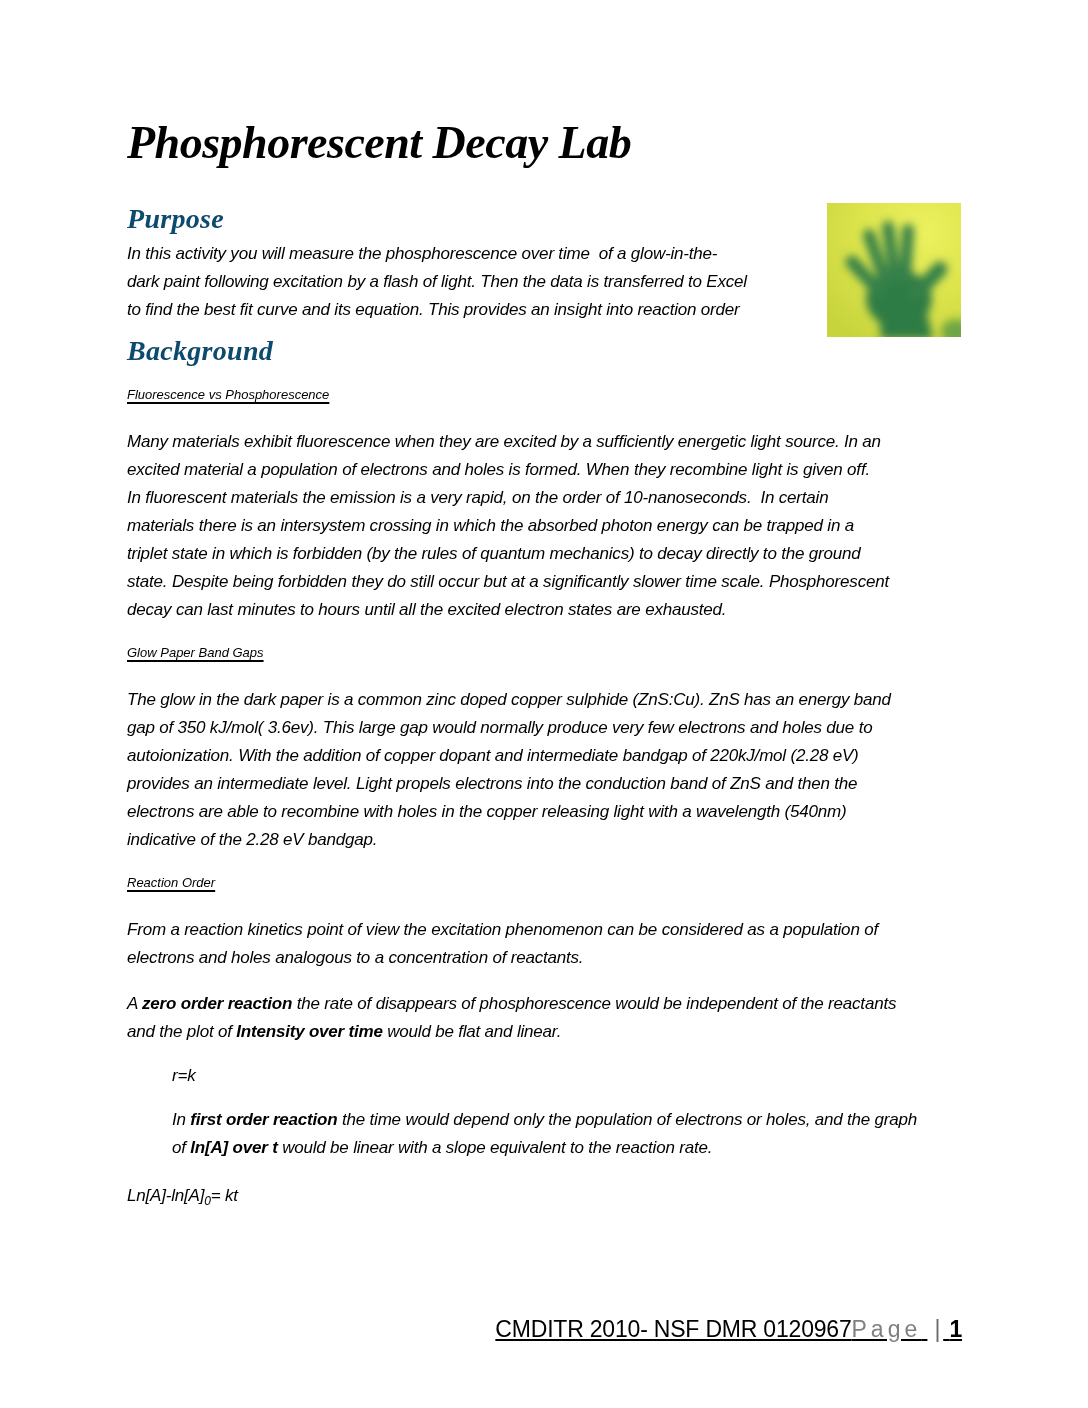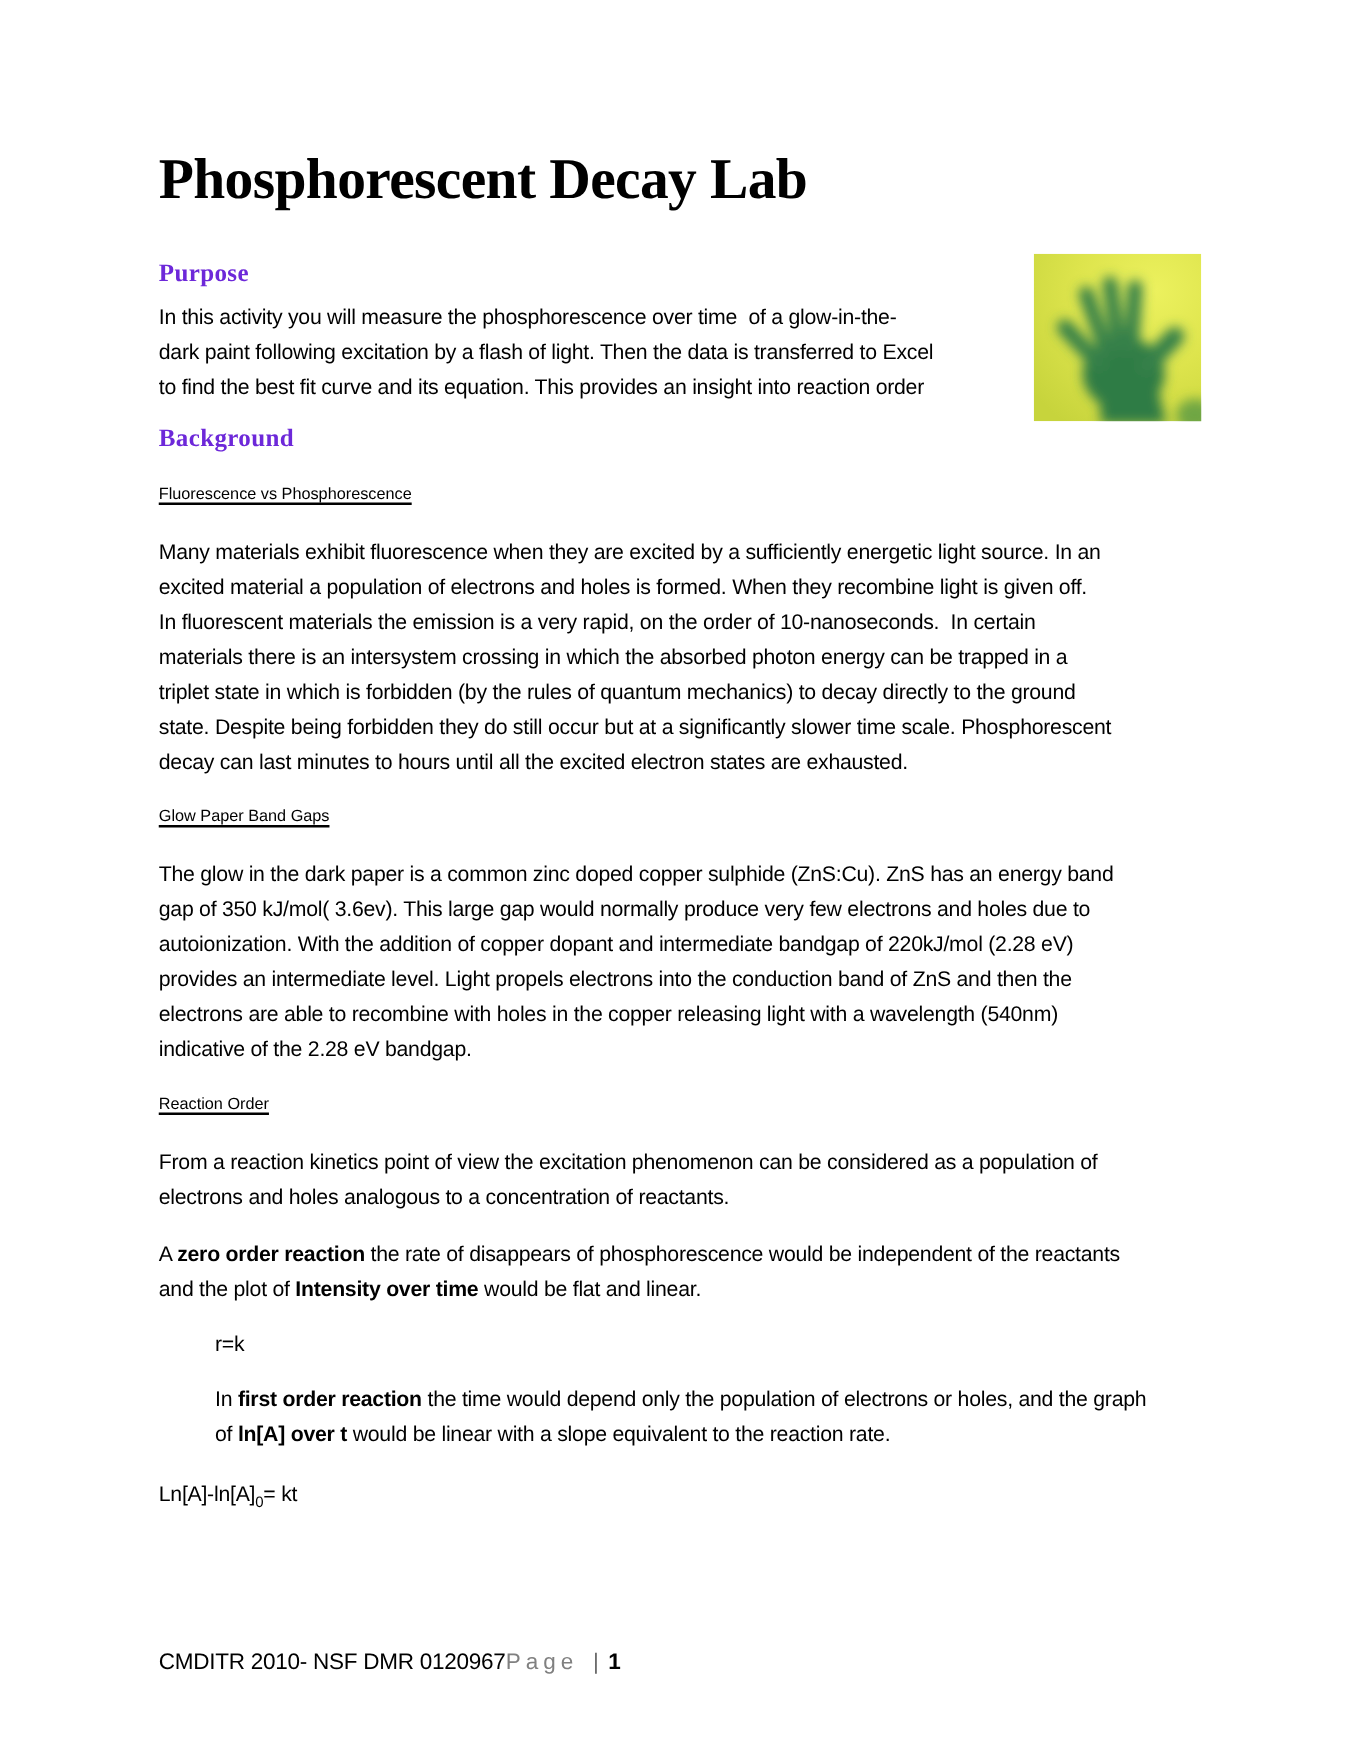--- a/index.html
+++ b/index.html
@@ -4,32 +4,32 @@
 <style>
   html,body{margin:0;padding:0;background:#ffffff;}
   .page{
     position:relative;
     width:1088px;height:1408px;
     background:#ffffff;
     font-family:"Liberation Sans","DejaVu Sans",sans-serif;
     color:#000;
     overflow:hidden;
   }
-  .content{position:absolute;left:127px;top:118px;width:840px;}
+  .content{position:absolute;left:127px;top:118px;width:840px;font-style:italic;}
   h1.doc-title{
     margin:0 0 36px 0;
     font-family:"Liberation Serif","DejaVu Serif",serif;
     font-weight:bold;font-size:46px;line-height:50px;
     letter-spacing:-0.5px;color:#000;
   }
   h2.blue-head{
     margin:12px 0 6px 0;
     font-family:"Liberation Serif","DejaVu Serif",serif;
-    font-weight:bold;font-size:20px;line-height:30px;
-    color:#6d28d9;letter-spacing:0.3px;
+    font-weight:bold;font-size:28px;line-height:30px;
+    color:#0c4a6e;letter-spacing:0.3px;
   }
   .subhead{
     margin:18px 0 22px 0;
     font-size:13px;line-height:22px;
     text-decoration:underline;
     text-decoration-thickness:2px;
     text-underline-offset:3px;
     width:fit-content;
   }
   .body-par{margin:0 0 12px 0;font-size:17px;letter-spacing:-0.2px;}
@@ -39,22 +39,22 @@
   .mt20{margin-top:20px;}
   sub{font-size:12px;}
   b{font-weight:bold;}
   .hand-image{
     position:absolute;left:700px;top:85px;
     width:134px;height:134px;
   }
   .hand-image svg{display:block;}
   .footer{
     position:absolute;left:127px;right:126px;top:1318px;
-    display:flex;justify-content:flex-start;align-items:baseline;
-    font-size:18px;line-height:22px;letter-spacing:-0.2px;
+    display:flex;justify-content:flex-end;align-items:baseline;
+    font-size:23px;line-height:22px;letter-spacing:-0.2px;text-decoration:underline;
   }
   .pgword{color:#808080;letter-spacing:4px;}
   .pgsep{color:#6a6a6a;margin:0 3px 0 7px;}
   .pgnum{font-weight:bold;color:#000;}
 </style>
 </head>
 <body>
 
 <div class="page">
   <div class="content">

